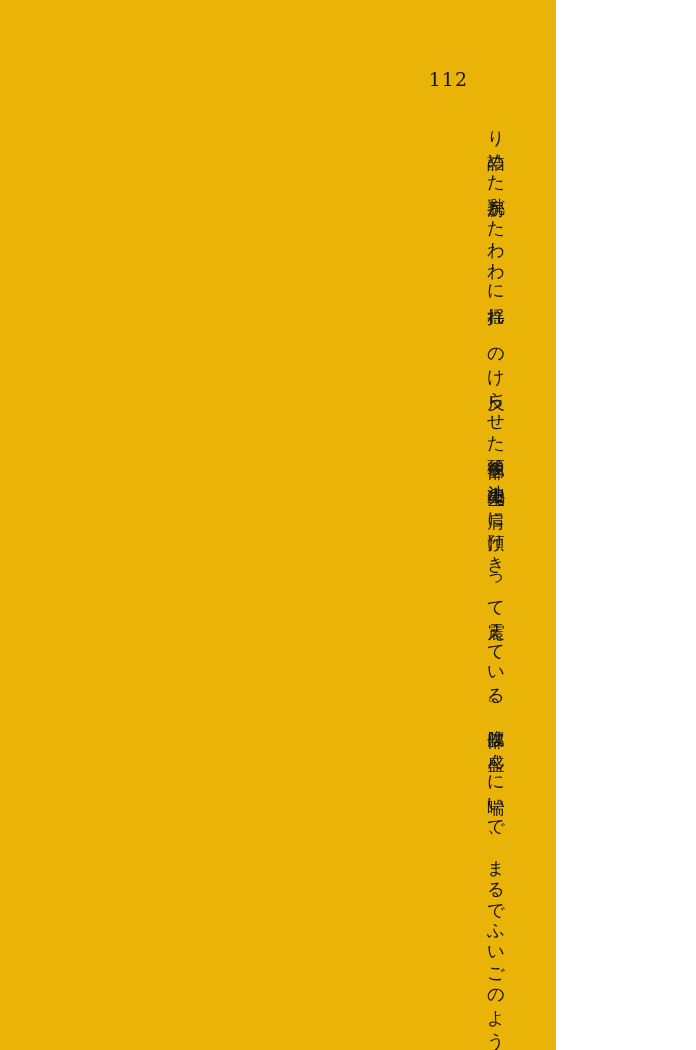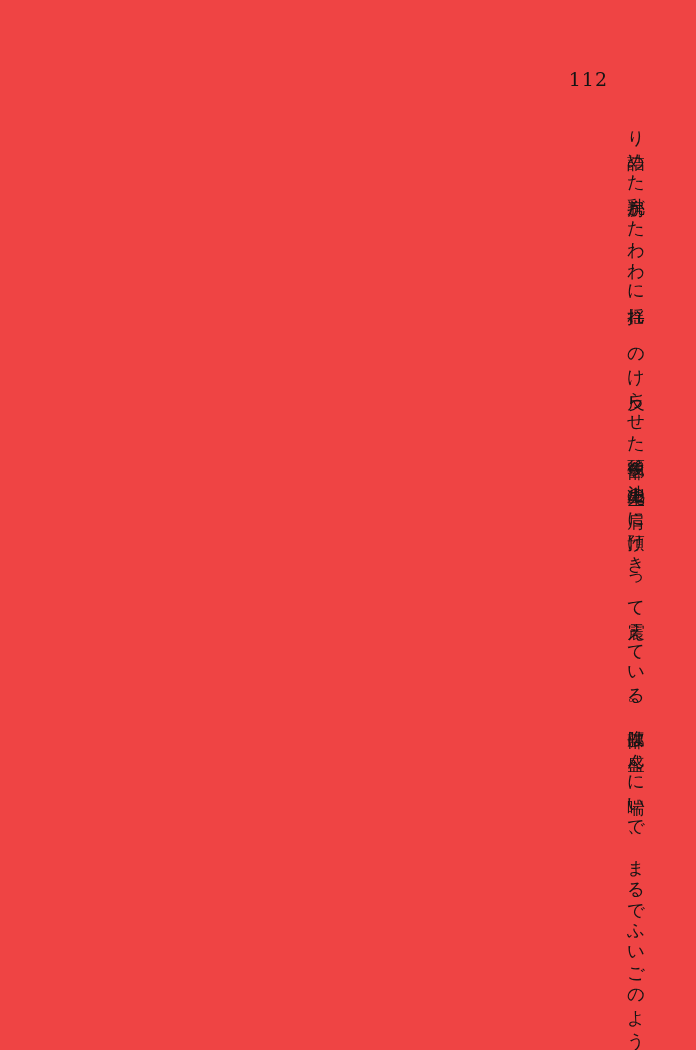--- a/index.html
+++ b/index.html
@@ -10,23 +10,23 @@
   body {
     width: 696px;
     height: 1050px;
     overflow: hidden;
     font-family: "DejaVu Serif", "Liberation Serif", serif;
     color: #1a1a1a;
   }
 
   .page {
     position: relative;
-    width: 696px;
+    width: 556px;
     height: 1050px;
-    background: #ef4444;
+    background: #eab308;
   }
 
   
   .page-number {
     position: absolute;
     top: 68px;
     right: 88px;
     font-size: 19px;
     letter-spacing: 1px;
     color: #141414;

